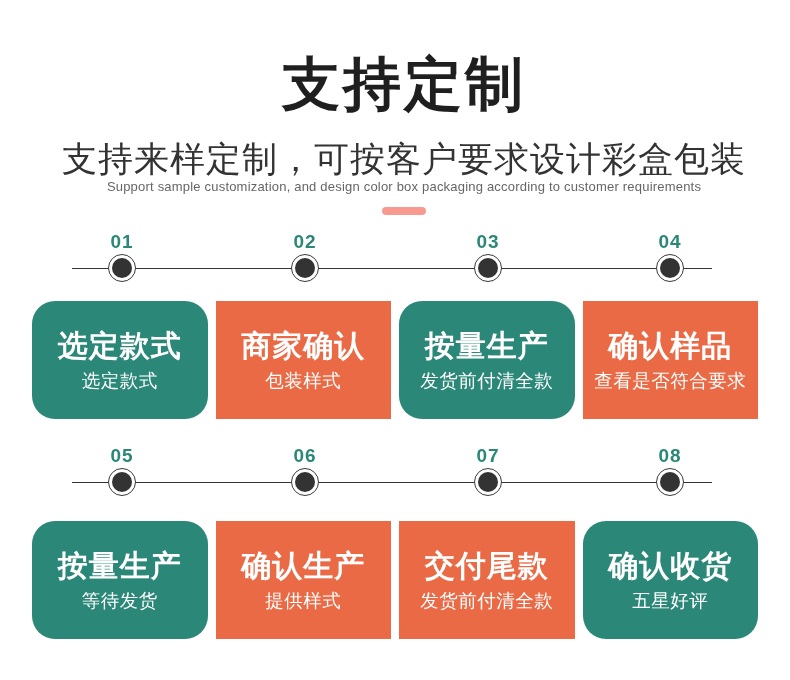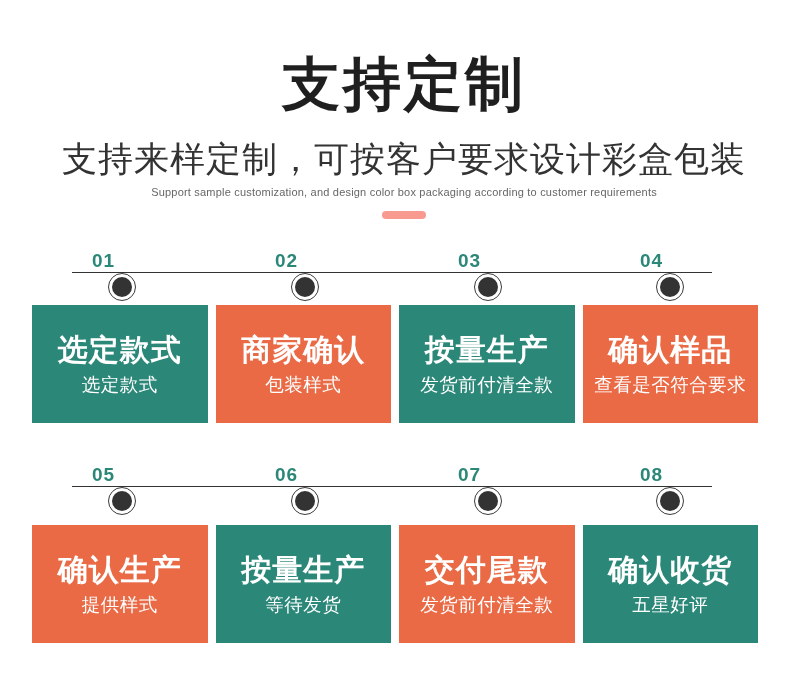--- a/index.html
+++ b/index.html
@@ -24,42 +24,41 @@
   }
   .sub-title {
     margin-top: 23px;
     font-size: 35px;
     line-height: 1.15;
     font-weight: 500;
     color: #333333;
     letter-spacing: 1px;
   }
   .sub-title-en {
-    margin-top: 7px;
-    font-size: 11px;
+    font-size: 13px;
     color: #666666;
     letter-spacing: 0.2px;
   }
   .divider-bar {
     width: 44px; height: 8px;
     border-radius: 4px;
     background: var(--divider-pink, #f89a8f);
     margin: 13px auto 0;
   }
 
   
   .timeline { position: relative; height: 52px; }
   .timeline.first { margin-top: 16px; }
   .timeline.second { margin-top: 26px; }
   .timeline-line {
     position: absolute; left: 72px; right: 78px; top: 37px;
     height: 1px; background: #333333;
   }
   .step {
-    position: absolute; top: 16px; width: 60px; 
+    position: absolute; top: 1px; width: 60px; text-align: center;
   }
   .step-num {
     display: block;
     font-size: 19px; line-height: 20px;
     font-weight: 700;
     color: var(--teal, #2b8778);
     letter-spacing: 1px;
   }
   .step-dot {
     width: 28px; height: 28px;
@@ -81,21 +80,21 @@
     padding: 0 32px;
   }
   .cards.first { margin-top: 18px; }
   .cards.second { margin-top: 24px; }
   .card {
     flex: 1; height: 118px;
     display: flex; flex-direction: column;
     align-items: center; justify-content: center;
     color: #ffffff; text-align: center;
   }
-  .card.c-teal { background: var(--teal, #2b8778); }
+  .card.c-teal { background: var(--teal, #2b8778); border-radius: 23px; }
   .card.c-orange { background: var(--orange, #e96a45); }
   .card-title {
     font-size: 30px; line-height: 1.1;
     font-weight: 800; letter-spacing: 1px;
   }
   .card-sub {
     margin-top: 9px;
     font-size: 18.5px; line-height: 1.1;
     font-weight: 400; letter-spacing: 0.5px;
     white-space: nowrap;
@@ -182,28 +181,28 @@
     </div>
     <div class="step s4">
       <span class="step-num">08</span>
       <span class="step-dot">
           <span class="step-dot-inner"></span>
         </span>
     </div>
   </div>
 
   <div class="cards second">
+    <div class="card c-teal">
+      <div class="card-title">按量生产</div>
+      <div class="card-sub">等待发货</div>
+    </div>
     <div class="card c-orange">
       <div class="card-title">确认生产</div>
       <div class="card-sub">提供样式</div>
     </div>
-    <div class="card c-teal">
-      <div class="card-title">按量生产</div>
-      <div class="card-sub">等待发货</div>
-    </div>
     <div class="card c-orange">
       <div class="card-title">交付尾款</div>
       <div class="card-sub">发货前付清全款</div>
     </div>
     <div class="card c-teal">
       <div class="card-title">确认收货</div>
       <div class="card-sub">五星好评</div>
     </div>
   </div>
 

